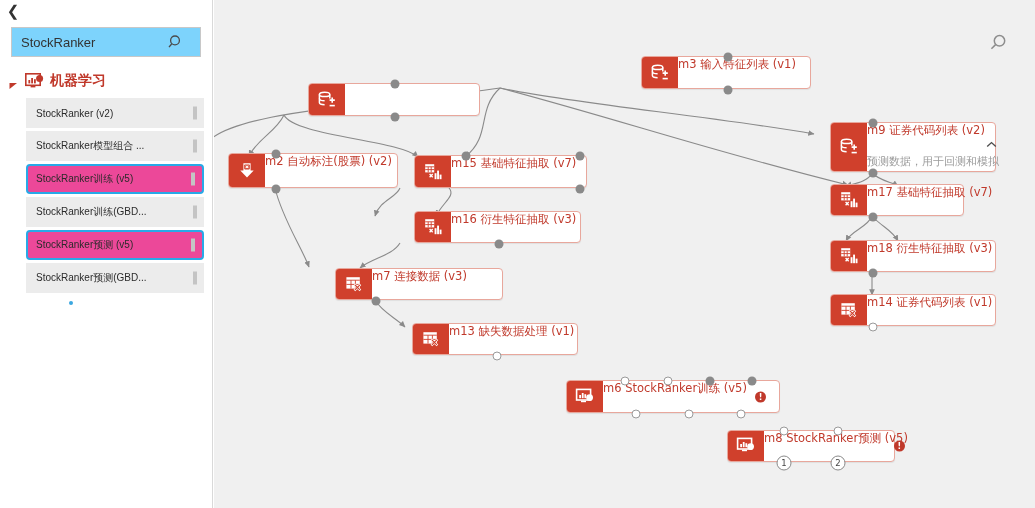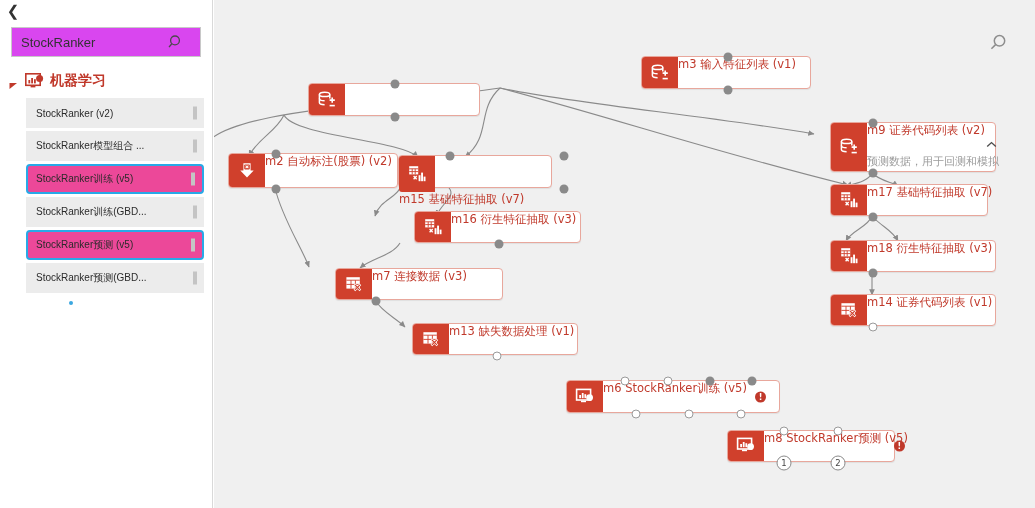--- a/index.html
+++ b/index.html
@@ -24,21 +24,21 @@
     position: absolute; left: 3px; top: 1px;
     width: 20px; height: 20px;
     color: #333; font-size: 15px; line-height: 20px;
     text-align: center; cursor: pointer;
     font-family: "DejaVu Sans", sans-serif;
     font-weight: bold;
   }
   #search-wrap {
     position: absolute; left: 11px; top: 27px;
     width: 190px; height: 30px;
-    border: 1px solid #c8c8c8; background: #d946ef;
+    border: 1px solid #c8c8c8; background: #7dd3fc;
     display: flex; align-items: center;
   }
   #search-input {
     border: 0; outline: 0; background: transparent;
     font-size: 13px; color: #333;
     padding: 0 6px 0 9px; width: 150px; height: 26px;
     font-family: "Liberation Sans", sans-serif;
   }
   #search-icon-btn {
     width: 28px; height: 28px; display: flex;
@@ -356,40 +356,40 @@
           <path d="M8.6,4.6 L11.4,7.2 M11.4,4.6 L8.6,7.2" stroke="#fff" stroke-width="1.1"></path>
         </svg>
       </div>
       <div class="body">
         <span class="title">m2 自动标注(股票) (v2)</span>
       </div>
       <span class="port filled" style="left:47px; top:0px;"></span>
       <span class="port filled" style="left:47px; top:35px;"></span>
     </div>
 
-    <div class="node" style="left:184px; top:155px; width:154px; height:33px;flex-direction:column;">
+    <div class="node" style="left:200px; top:155px; width:173px; height:33px;">
       <div class="ico">
         <svg width="20" height="20" viewBox="0 0 20 20">
           <rect x="2.2" y="2.2" width="9" height="8.2" fill="#fff"></rect>
           <path d="M2.2,4.8 h9 M5.2,4.8 v5.6 M8.2,4.8 v5.6 M2.2,7.6 h9" stroke="#d0402c" stroke-width="0.9"></path>
           <path d="M6.6,12.1 l3.1,3.1 M6.6,15.2 l3.1,-3.1" stroke="#fff" stroke-width="1.4"></path>
           <rect x="11.6" y="11.2" width="1.9" height="6" fill="#fff"></rect>
           <rect x="14.1" y="8.6" width="1.9" height="8.6" fill="#fff"></rect>
           <rect x="16.6" y="12.6" width="1.9" height="4.6" fill="#fff"></rect>
         </svg>
       </div>
       <div class="body">
         <span class="title">m15 基础特征抽取 (v7)</span>
       </div>
       <span class="port filled" style="left:51px; top:0px;"></span>
       <span class="port filled" style="left:165px; top:0px;"></span>
       <span class="port filled" style="left:165px; top:33px;"></span>
     </div>
 
-    <div class="node" style="left:616px; top:184px; width:158px; height:32px;">
+    <div class="node" style="left:616px; top:184px; width:134px; height:32px;">
       <div class="ico">
         <svg width="20" height="20" viewBox="0 0 20 20">
           <rect x="2.2" y="2.2" width="9" height="8.2" fill="#fff"></rect>
           <path d="M2.2,4.8 h9 M5.2,4.8 v5.6 M8.2,4.8 v5.6 M2.2,7.6 h9" stroke="#d0402c" stroke-width="0.9"></path>
           <path d="M6.6,12.1 l3.1,3.1 M6.6,15.2 l3.1,-3.1" stroke="#fff" stroke-width="1.4"></path>
           <rect x="11.6" y="11.2" width="1.9" height="6" fill="#fff"></rect>
           <rect x="14.1" y="8.6" width="1.9" height="8.6" fill="#fff"></rect>
           <rect x="16.6" y="12.6" width="1.9" height="4.6" fill="#fff"></rect>
         </svg>
       </div>

